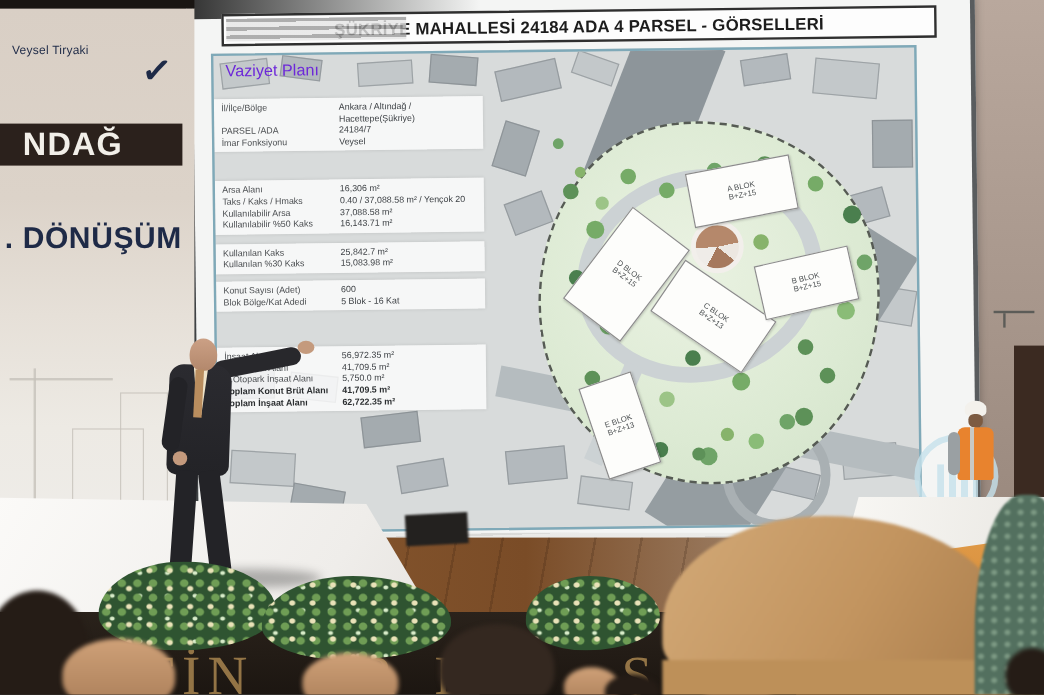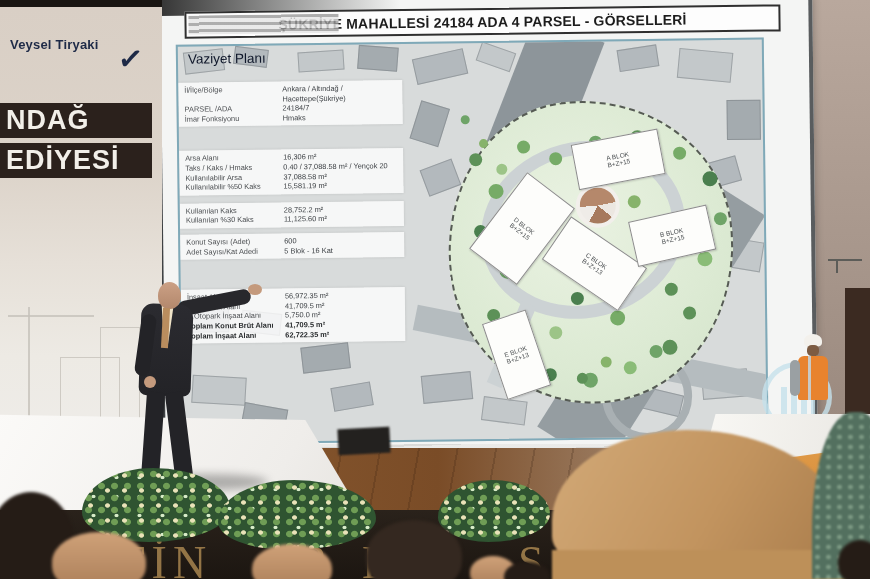--- a/index.html
+++ b/index.html
@@ -16,21 +16,21 @@
     transform:rotate(-0.7deg);box-shadow:0 4px 8px rgba(0,0,0,.3);}
   .screen-topshade{position:absolute;left:0;top:0;width:240px;height:16px;
     background:linear-gradient(90deg,rgba(20,20,20,.85),rgba(20,20,20,0));}
   .slide-title-box{position:absolute;left:24px;top:12px;width:596px;height:27px;
     background:#fdfdfd;border:2px solid #2f2f2f;display:flex;align-items:center;justify-content:center;}
   .slide-title-box:before{content:"";position:absolute;left:2px;top:2px;width:150px;height:19px;
     background:repeating-linear-gradient(180deg,#9a9a9a 0 3px,#e5e5e5 3px 7px);opacity:.8;}
   .slide-title{font-size:14px;font-weight:bold;color:#1c1c1c;letter-spacing:.2px;white-space:nowrap;}
   .content-box{position:absolute;left:15px;top:45px;width:588px;height:400px;
     border:2px solid #7fa9b8;background:#d8dbdb;overflow:hidden;}
-  .vaziyet{position:absolute;left:10px;top:5px;font-size:13.5px;color:#0f172a;z-index:30;}
+  .vaziyet{position:absolute;left:10px;top:5px;font-size:13.5px;color:#6d28d9;z-index:30;}
   
   .map{position:absolute;inset:0;}
   .bld{position:absolute;border:1px solid rgba(120,126,130,.5);}
   .s1{background:#c3c8ca;} .s2{background:#b3b9bd;} .s3{background:#a4abaf;}
   .river{position:absolute;background:#8d959a;}
   .ring{position:absolute;border-radius:50%;border:7px solid #a9b0b3;}
   .road-lt{position:absolute;background:#b5bcbf;}
   .site{position:absolute;left:268px;top:58px;width:286px;height:304px;
     background:radial-gradient(circle at 45% 40%,#eaf2e2 0%,#dcead3 60%,#d2e2c9 100%);
     border:2.5px dashed #565b54;border-radius:46% 54% 50% 50%/52% 46% 54% 48%;
@@ -64,25 +64,25 @@
   .isec{background:rgba(252,252,252,.82);padding:3px 6px;box-shadow:0 0 3px rgba(0,0,0,.12);}
   .irow{display:flex;font-size:7.4px;line-height:9.6px;color:#4c4f52;}
   .il{width:98px;flex:none;} .iv{flex:1;color:#3e4246;}
   .irow.bold .il,.irow.bold .iv{font-weight:bold;color:#2c2f31;}
   .gap24{margin-bottom:24px;} .gap8{margin-bottom:8px;} .gap6{margin-bottom:6px;} .gap30{margin-bottom:30px;}
   
   .rollup{position:absolute;left:0;top:0;width:162px;height:472px;z-index:15;
     background:linear-gradient(180deg,#d9cfc5 0%,#dcd3c9 34%,#e6e0d8 55%,#edeae4 75%,#efedea 100%);
     border-top:7px solid #191512;}
   .brand{position:absolute;left:10px;top:30px;}
-  .brand-top{font-size:13px;font-weight:bold;color:#1e2a47;letter-spacing:.2px;}
+  .brand-top{font-size:10px;font-weight:normal;color:#1e2a47;letter-spacing:.2px;}
   .brand-name{font-size:30px;font-weight:bold;color:#149a96;letter-spacing:1px;line-height:30px;}
   .check-icon{position:absolute;left:118px;top:34px;font-size:30px;font-weight:bold;color:#1e2a47;transform:rotate(6deg);}
   .bar{position:absolute;left:0;width:152px;height:35px;background:#2b211c;
-    display:flex;align-items:center;padding-left:6px;font-size:27px;font-weight:bold;color:#f2efe9;letter-spacing:1px;}
+    display:flex;align-items:center;padding-left:19px;font-size:27px;font-weight:bold;color:#f2efe9;letter-spacing:1px;}
   .slogan{position:absolute;left:4px;top:178px;font-size:25px;font-weight:bold;color:#1e2a47;letter-spacing:.5px;}
   .sketch{position:absolute;border-color:#c6c2ba!important;opacity:.8;}
   
   .under-wall{position:absolute;left:160px;top:444px;width:710px;height:72px;
     background:linear-gradient(180deg,#ebebe9,#d5d4d2);}
   .streaks{position:absolute;inset:0;background:repeating-linear-gradient(178deg,rgba(120,120,120,.14) 0 2px,transparent 2px 9px);}
   .floor{position:absolute;left:150px;top:448px;width:720px;height:72px;
     background:linear-gradient(90deg,#8a5a30 0%,#7a4c27 40%,#97765a 62%,#cfcfd0 78%,#d8d8d8 100%);}
   .floor:before{content:"";position:absolute;inset:0;
     background:repeating-linear-gradient(100deg,transparent 0 36px,rgba(40,20,8,.18) 36px 38px);}
@@ -227,58 +227,58 @@
           <div class="irow">
               <span class="il">İl/İlçe/Bölge</span>
               <span class="iv">Ankara / Altındağ / Hacettepe(Şükriye)</span>
             </div>
           <div class="irow">
               <span class="il">PARSEL /ADA</span>
               <span class="iv">24184/7</span>
             </div>
           <div class="irow">
               <span class="il">İmar Fonksiyonu</span>
-              <span class="iv">Hmaks</span>
+              <span class="iv">Veysel</span>
             </div>
         </div>
         <div class="isec gap8">
           <div class="irow">
               <span class="il">Arsa Alanı</span>
               <span class="iv">16,306 m²</span>
             </div>
           <div class="irow">
               <span class="il">Taks / Kaks / Hmaks</span>
               <span class="iv">0.40 / 37,088.58 m² / Yençok 20</span>
             </div>
           <div class="irow">
               <span class="il">Kullanılabilir Arsa</span>
               <span class="iv">37,088.58 m²</span>
             </div>
           <div class="irow">
               <span class="il">Kullanılabilir %50 Kaks</span>
-              <span class="iv">15,581.19 m²</span>
+              <span class="iv">16,143.71 m²</span>
             </div>
         </div>
         <div class="isec gap6">
           <div class="irow">
               <span class="il">Kullanılan Kaks</span>
-              <span class="iv">28,752.2 m²</span>
+              <span class="iv">25,842.7 m²</span>
             </div>
           <div class="irow">
               <span class="il">Kullanılan %30 Kaks</span>
-              <span class="iv">11,125.60 m²</span>
+              <span class="iv">15,083.98 m²</span>
             </div>
         </div>
         <div class="isec gap30">
           <div class="irow">
               <span class="il">Konut Sayısı (Adet)</span>
               <span class="iv">600</span>
             </div>
           <div class="irow">
-              <span class="il">Adet Sayısı/Kat Adedi</span>
+              <span class="il">Blok Bölge/Kat Adedi</span>
               <span class="iv">5 Blok - 16 Kat</span>
             </div>
         </div>
         <div class="isec">
           <div class="irow">
               <span class="il">İnşaat Alanı</span>
               <span class="iv">56,972.35 m²</span>
             </div>
           <div class="irow">
               <span class="il">Konut Brüt Alanı</span>
@@ -300,21 +300,21 @@
       </div>
     </div>
   </div>
 
   <div class="rollup">
     <div class="brand">
       <div class="brand-top">Veysel Tiryaki</div>
     </div>
     <div class="check-icon">✓</div>
     <div class="bar" style="top:96px">NDAĞ</div>
-    <div class="bar" style="top:136px">EDİYESİ</div>
+    <div class="slogan">. DÖNÜŞÜM</div>
     <div class="sketch" style="left:28px;top:300px;width:2px;height:130px;border-left:2px solid;position:absolute"></div>
     <div class="sketch" style="left:8px;top:308px;width:86px;height:2px;border-top:2px solid;position:absolute"></div>
     <div class="sketch" style="left:60px;top:350px;width:60px;height:70px;border:1.5px solid;position:absolute"></div>
     <div class="sketch" style="left:100px;top:320px;width:40px;height:100px;border:1.5px solid;position:absolute"></div>
   </div>
 
   <div class="under-wall">
     <div class="streaks"></div>
   </div>
   <div class="blue-logo"></div>

